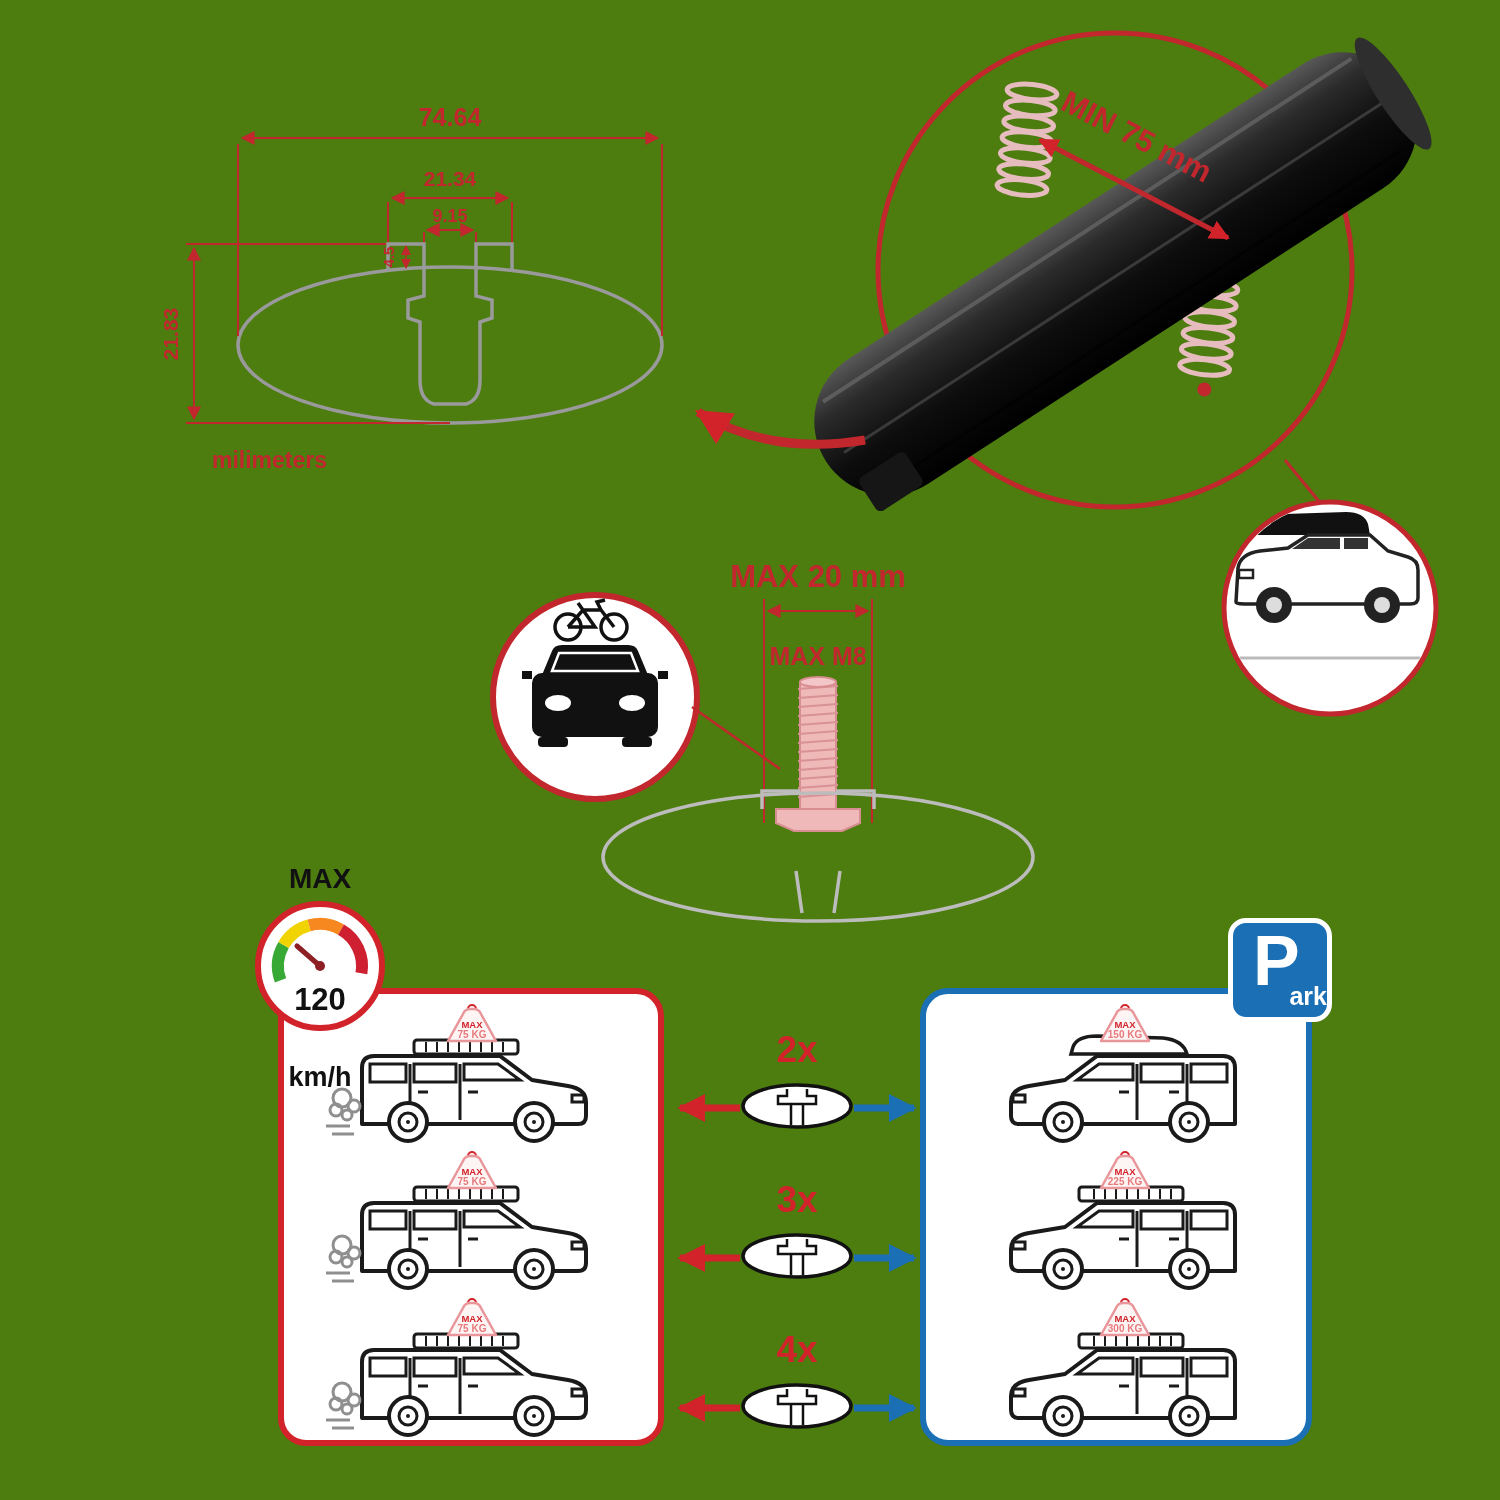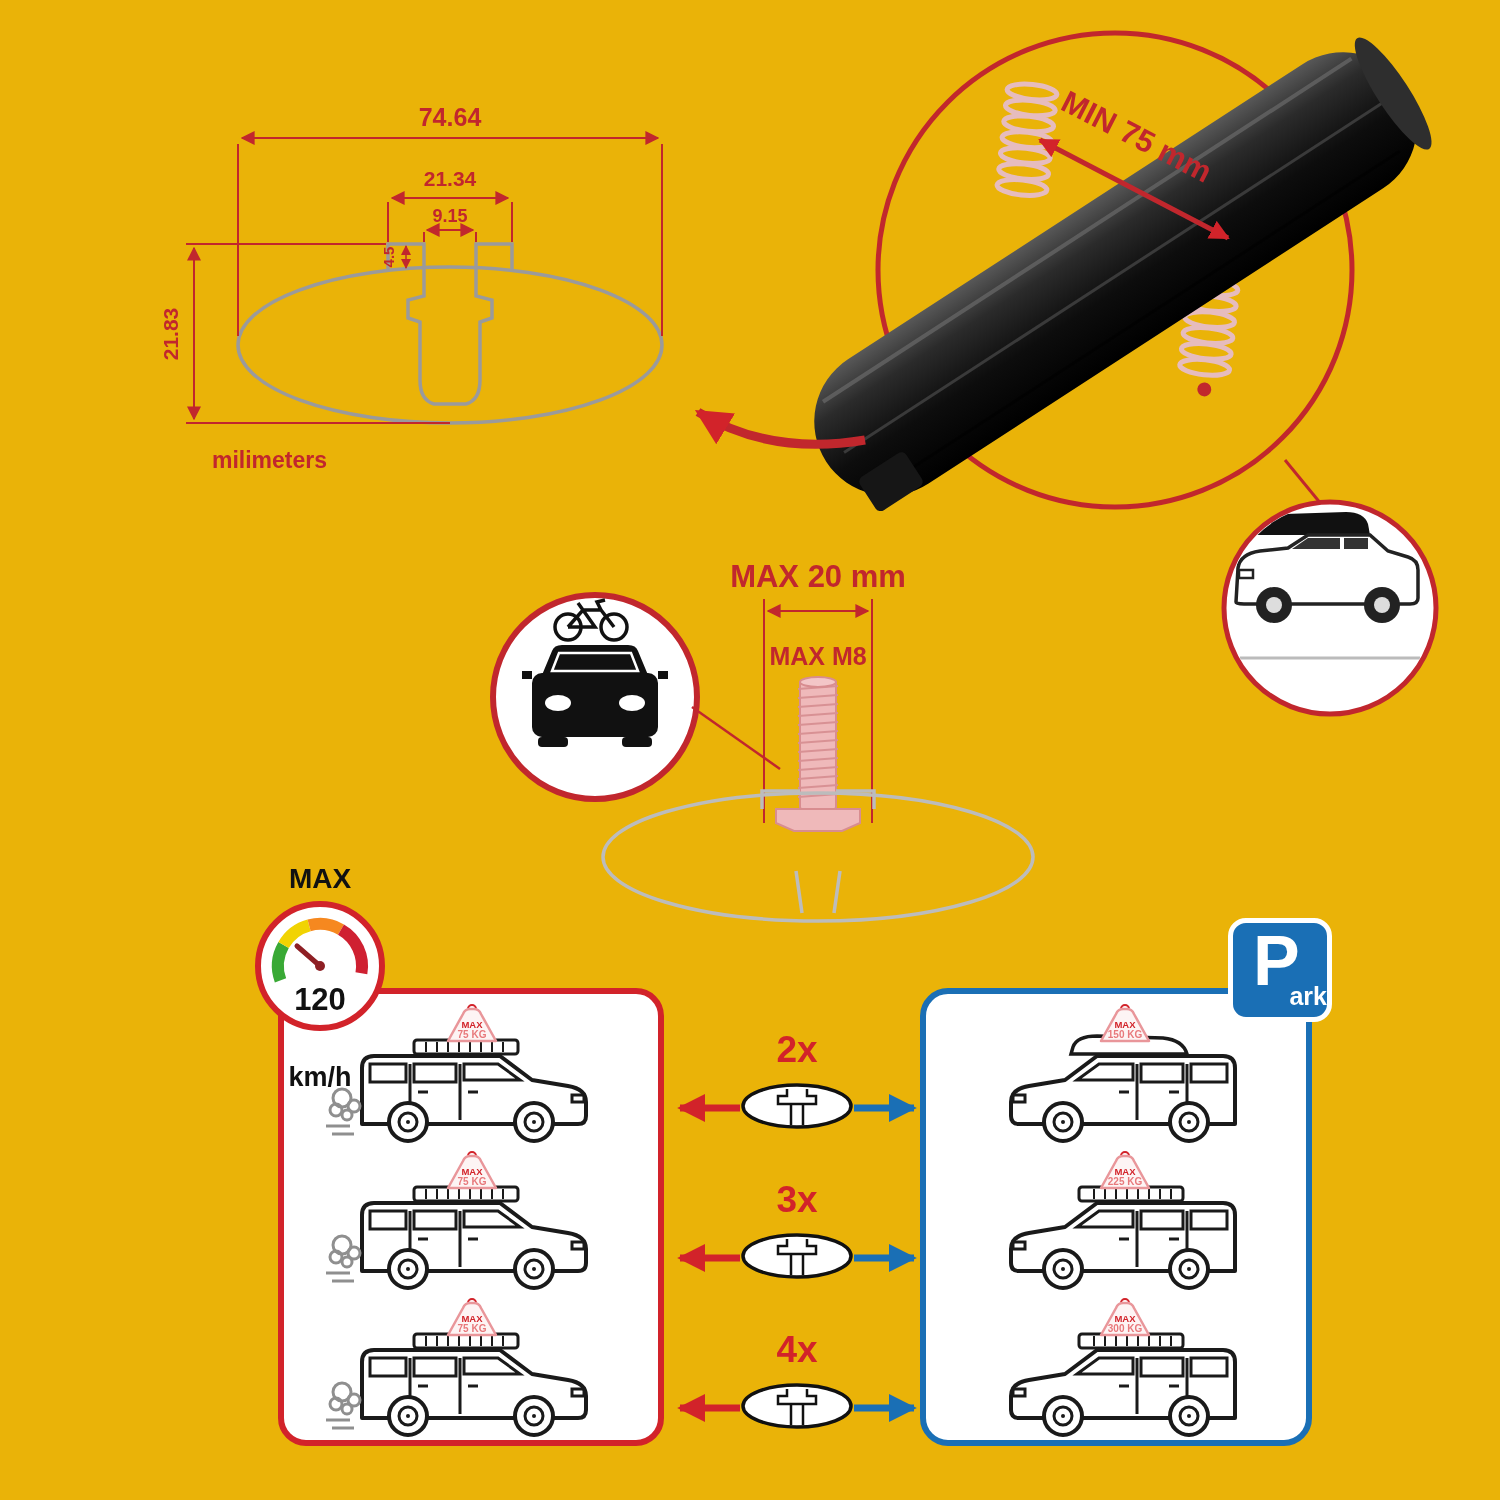--- a/index.html
+++ b/index.html
@@ -1,17 +1,17 @@
 <!DOCTYPE html>
 <html><head>
 <meta charset="utf-8">
 <style>
   * { box-sizing: border-box; }
   html,body { margin:0; padding:0; background:#fff; font-family:"Liberation Sans", sans-serif; }
-  #canvas { position:relative; width:1500px; height:1500px; background:#eab308; overflow:hidden; }
+  #canvas { position:relative; width:1500px; height:1500px; background:#4d7c0f; overflow:hidden; }
   .abs { position:absolute; }
   svg text { font-family:"Liberation Sans", sans-serif; }
   .panel { position:absolute; background:#fff; border-radius:28px; }
   #red-panel  { left:278px; top:988px; width:386px; height:458px; border:6px solid #d2232a; z-index:1; }
   #blue-panel { left:920px; top:988px; width:392px; height:458px; border:6px solid #1a6fb5; z-index:1; }
   #park-sign { position:absolute; left:1228px; top:918px; width:104px; height:104px;
                background:#1a6fb5; border:5px solid #fff; border-radius:18px; z-index:6; }
   #park-sign .p-big { position:absolute; left:20px; top:-2px; font-size:70px; font-weight:bold; color:#fff; }
   #park-sign .p-ark { position:absolute; right:0; bottom:6px; font-size:25px; font-weight:bold; color:#fff; }
   .car-svg { position:absolute; width:300px; height:145px; z-index:3; }

